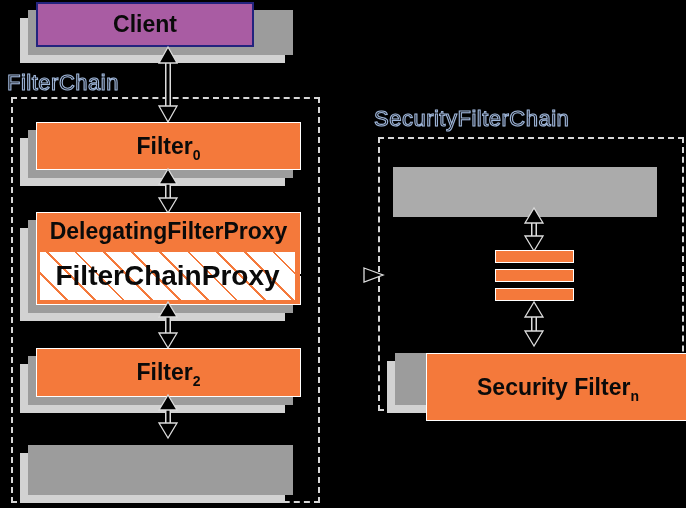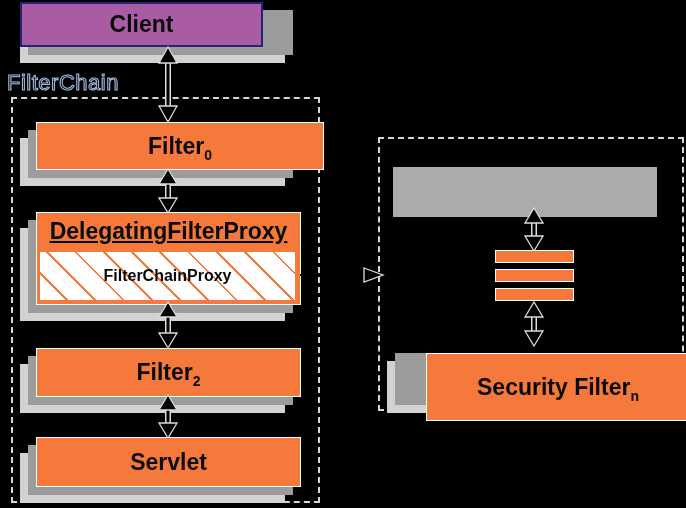--- a/index.html
+++ b/index.html
@@ -26,29 +26,29 @@
   .node{
     position:absolute;display:flex;align-items:center;justify-content:center;
     box-sizing:border-box;
   }
   .node .lbl{
     font-size:23px;font-weight:bold;color:var(--label_text,#0A0A0A);white-space:nowrap;
   }
   .node .lbl sub{font-size:14px;line-height:0;}
   .orange{background:var(--box_orange,#F4793B);border:1px solid #fff;}
   .purple{background:var(--client_purple,#A95CA3);border:2px solid var(--client_border_navy,#23237E);}
-  .dfp{align-items:flex-start;padding-top:5px;text-decoration:underline;}
+  .dfp{align-items:flex-start;padding-top:5px;}
   .inner-hatch{
     position:absolute;left:3px;right:5px;top:39px;bottom:4px;
     background-color:var(--hatch_background,#FFFFFF);
     background-image:repeating-linear-gradient(45deg,rgba(0,0,0,0) 0 18px,var(--box_orange,#F4793B) 18px 20px);
     display:flex;align-items:center;justify-content:center;
   }
   .inner-hatch .lbl{
-    font-size:16px;font-weight:bold;color:var(--label_text,#0A0A0A);white-space:nowrap;
+    font-size:28px;font-weight:bold;color:var(--label_text,#0A0A0A);white-space:nowrap;
   }
   .bar{
     position:absolute;left:495px;width:79px;height:13px;
     background:var(--box_orange,#F4793B);border:1px solid #fff;box-sizing:border-box;
   }
   
   svg.arrow{position:absolute;overflow:visible;}
   .shaft-o{stroke:#DCDCDC;stroke-width:6;}
   .shaft{stroke:#000;stroke-width:3;}
   .head{fill:#000;stroke:#DCDCDC;stroke-width:1.3;}
@@ -57,34 +57,34 @@
 </head>
 <body>
 
 <div class="stage">
 
   <div class="group-title" style="left:7px;top:70px;">FilterChain</div>
   <div class="group-border" style="left:11px;top:97px;width:305px;height:402px;"></div>
 
   <div class="sh sh2" style="left:20px;top:18px;width:265px;height:45px;"></div>
   <div class="sh sh1" style="left:28px;top:10px;width:265px;height:45px;"></div>
-  <div class="node purple" style="left:20px;top:2px;width:243px;height:45px;">
+  <div class="node purple" style="left:36px;top:2px;width:218px;height:45px;">
     <span class="lbl">Client</span>
   </div>
 
   <svg class="arrow" style="left:157px;top:47px;" width="22" height="75" viewBox="0 0 22 75">
     <line class="shaft-o" x1="11" y1="10" x2="11" y2="65"></line>
     <line class="shaft" x1="11" y1="10" x2="11" y2="65"></line>
     <polygon class="head" points="11,0 2,16 20,16"></polygon>
     <polygon class="head" points="11,75 2,59 20,59"></polygon>
   </svg>
 
   <div class="sh sh2" style="left:20px;top:138px;width:265px;height:48px;"></div>
   <div class="sh sh1" style="left:28px;top:130px;width:265px;height:48px;"></div>
-  <div class="node orange" style="left:36px;top:122px;width:288px;height:48px;justify-content:center;">
+  <div class="node orange" style="left:36px;top:122px;width:265px;height:48px;justify-content:center;">
     <span class="lbl"><span>Filter</span><sub>0</sub></span>
   </div>
 
   <svg class="arrow" style="left:157px;top:169px;" width="22" height="44" viewBox="0 0 22 44">
     <line class="shaft-o" x1="11" y1="8" x2="11" y2="36"></line>
     <line class="shaft" x1="11" y1="8" x2="11" y2="36"></line>
     <polygon class="head" points="11,0 2,15 20,15"></polygon>
     <polygon class="head" points="11,44 2,29 20,29"></polygon>
   </svg>
 
@@ -112,29 +112,27 @@
 
   <svg class="arrow" style="left:157px;top:395px;" width="22" height="43" viewBox="0 0 22 43">
     <line class="shaft-o" x1="11" y1="8" x2="11" y2="35"></line>
     <line class="shaft" x1="11" y1="8" x2="11" y2="35"></line>
     <polygon class="head" points="11,0 2,15 20,15"></polygon>
     <polygon class="head" points="11,43 2,28 20,28"></polygon>
   </svg>
 
   <div class="sh sh2" style="left:20px;top:453px;width:265px;height:50px;"></div>
   <div class="sh sh1" style="left:28px;top:445px;width:265px;height:50px;"></div>
-  <div class="node orange" style="left:36px;top:437px;width:265px;height:50px;">
-    <span class="lbl">Servlet</span>
-  </div>
 
   <svg class="arrow" style="left:300px;top:265px;" width="86" height="20" viewBox="0 0 86 20">
     <line class="cline" x1="0" y1="10" x2="64" y2="10"></line>
     <polygon class="head" points="64,3 83,10 64,17"></polygon>
   </svg>
 
+  <div class="group-title" style="left:374px;top:106px;">SecurityFilterChain</div>
   <div class="group-border" style="left:378px;top:137px;width:302px;height:270px;"></div>
 
   <div class="sh" style="left:393px;top:167px;width:264px;height:50px;background:var(--shadow_single,#ABABAB);"></div>
 
   <svg class="arrow" style="left:523px;top:208px;" width="22" height="43" viewBox="0 0 22 43">
     <line class="shaft-o" x1="11" y1="8" x2="11" y2="35"></line>
     <line class="shaft" x1="11" y1="8" x2="11" y2="35"></line>
     <polygon class="head" points="11,0 2,15 20,15"></polygon>
     <polygon class="head" points="11,43 2,28 20,28"></polygon>
   </svg>

